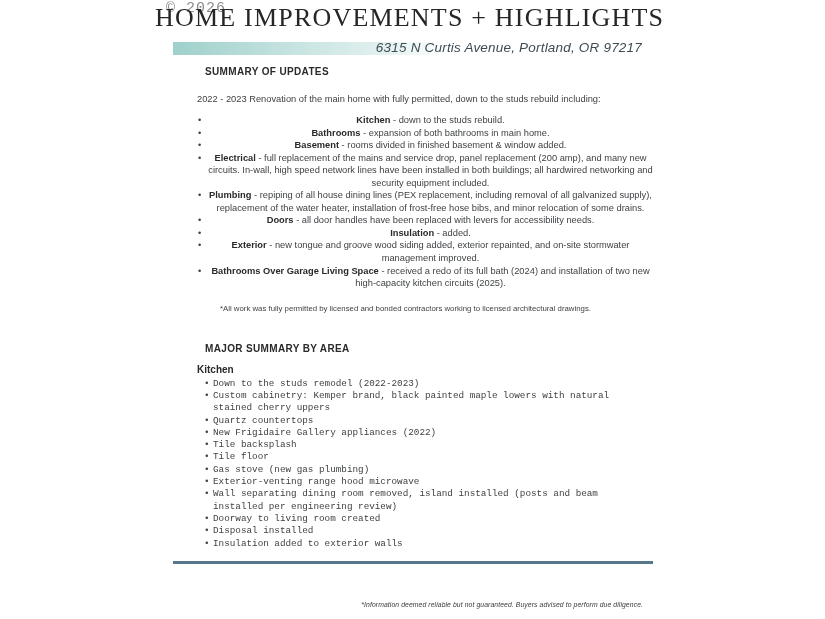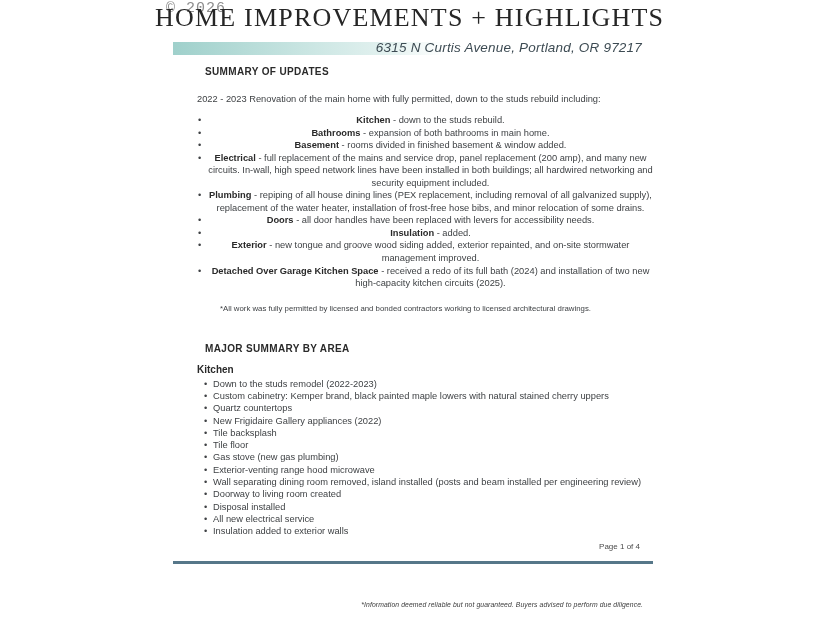--- a/index.html
+++ b/index.html
@@ -41,21 +41,21 @@
   .summary-list li {
     position:relative; padding-left:11px; font-size:9.3px; line-height:12.55px;
   }
   .summary-list li::before { content:"\2022"; position:absolute; left:1px; top:0; color:#3f4245; }
   .term { font-weight:bold; color:#2a2a2a; }
   .note { margin:14px 0 16px 23px; font-size:7.8px; line-height:9px; color:#3f4245; }
   .major { margin-top:30px; }
   .h3 { font-size:10px; font-weight:bold; color:#2a2a2a; margin:9px 0 0 0; line-height:12px; }
   .kitchen-list { margin-top:2px; }
   .kitchen-list li {
-    position:relative; padding-left:16px; font-size:9.3px; line-height:12.3px;
+    position:relative; padding-left:16px; font-size:9.3px; line-height:12.3px;font-family:Liberation Mono, monospace;
   }
   .kitchen-list li::before { content:"\2022"; position:absolute; left:7px; top:0; color:#3f4245; }
   .page-number {
     position:absolute; top:542px; left:173px; width:467px; text-align:right;
     font-size:8px; color:#4b4b4b;
   }
   .rule {
     position:absolute; left:173px; top:561px; width:480px; height:3px;
     background: var(--rule);
   }
@@ -86,46 +86,44 @@
 
     <ul class="summary-list">
       <li><span class="term">Kitchen</span> <span>- down to the studs rebuild.</span></li>
       <li><span class="term">Bathrooms</span> <span>- expansion of both bathrooms in main home.</span></li>
       <li><span class="term">Basement</span> <span>- rooms divided in finished basement &amp; window added.</span></li>
       <li><span class="term">Electrical</span> <span>- full replacement of the mains and service drop, panel replacement (200 amp), and many new circuits.  In-wall, high speed network lines have been installed in both buildings; all hardwired networking and security equipment included.</span></li>
       <li><span class="term">Plumbing</span> <span>- repiping of all house dining lines (PEX replacement, including removal of all galvanized supply), replacement of the water heater, installation of frost-free hose bibs, and minor relocation of some drains.</span></li>
       <li><span class="term">Doors</span> <span>- all door handles have been replaced with levers for accessibility needs.</span></li>
       <li><span class="term">Insulation</span> <span>- added.</span></li>
       <li><span class="term">Exterior</span> <span>-  new tongue and groove wood siding added, exterior repainted, and on-site stormwater management improved.</span></li>
-      <li><span class="term">Detached Over Garage Kitchen Space</span> <span>- received a redo of its full bath (2024) and installation of two new high-capacity kitchen circuits (2025).</span></li>
+      <li><span class="term">Bathrooms Over Garage Living Space</span> <span>- received a redo of its full bath (2024) and installation of two new high-capacity kitchen circuits (2025).</span></li>
     </ul>
 
     <p class="note">*All work was fully permitted by licensed and bonded contractors working to licensed architectural drawings.</p>
 
     <h2 class="h2 major">MAJOR SUMMARY BY AREA</h2>
 
     <h3 class="h3">Kitchen</h3>
 
     <ul class="kitchen-list">
       <li>Down to the studs remodel (2022-2023)</li>
       <li>Custom cabinetry: Kemper brand, black painted maple lowers with natural stained cherry uppers</li>
       <li>Quartz countertops</li>
       <li>New Frigidaire Gallery appliances (2022)</li>
       <li>Tile backsplash</li>
       <li>Tile floor</li>
       <li>Gas stove (new gas plumbing)</li>
       <li>Exterior-venting range hood microwave</li>
       <li>Wall separating dining room removed, island installed (posts and beam installed per engineering review)</li>
       <li>Doorway to living room created</li>
       <li>Disposal installed</li>
-      <li>All new electrical service</li>
       <li>Insulation added to exterior walls</li>
     </ul>
 
   </div>
 
-  <div class="page-number">Page 1 of 4</div>
 
   <div class="rule"></div>
 
   <div class="footer-disclaimer">*Information deemed reliable but not guaranteed. Buyers advised to perform due diligence.</div>
 
 </div>
 
 </body></html>

